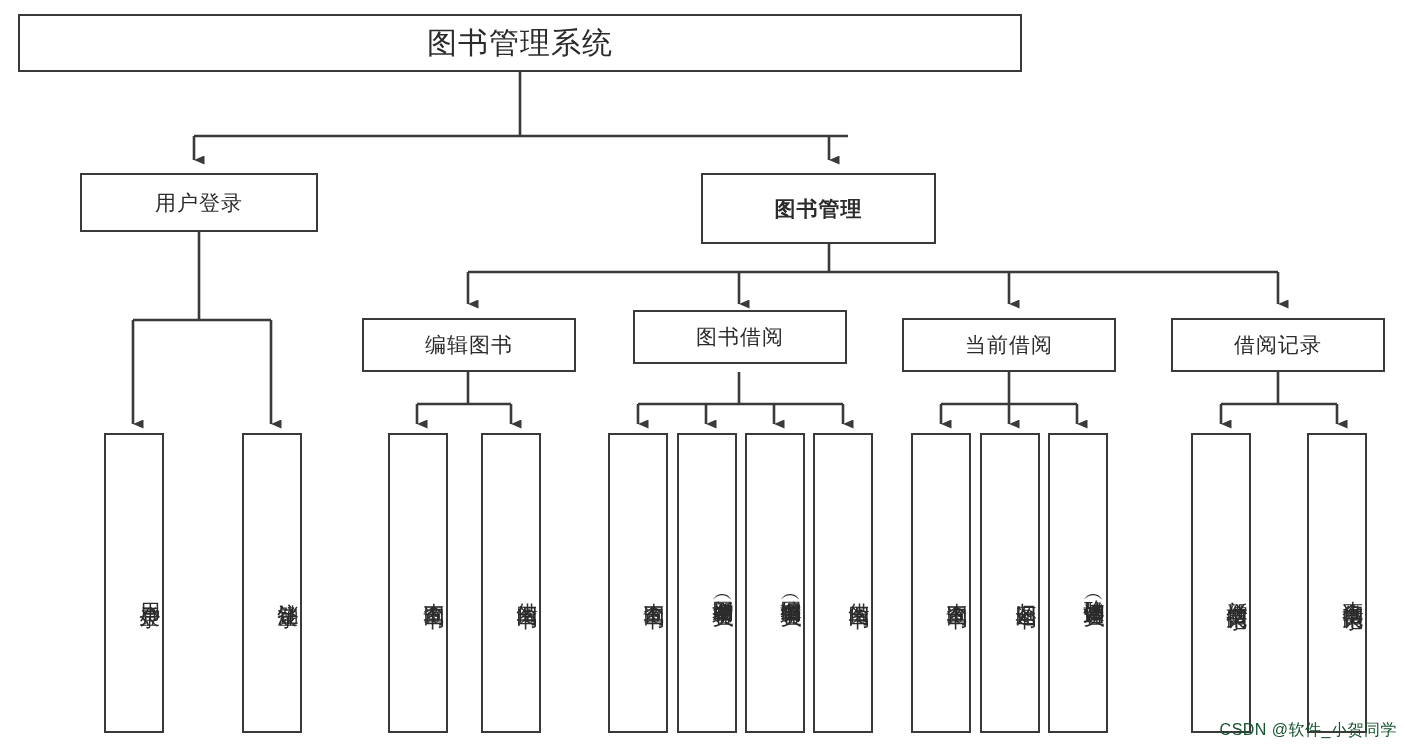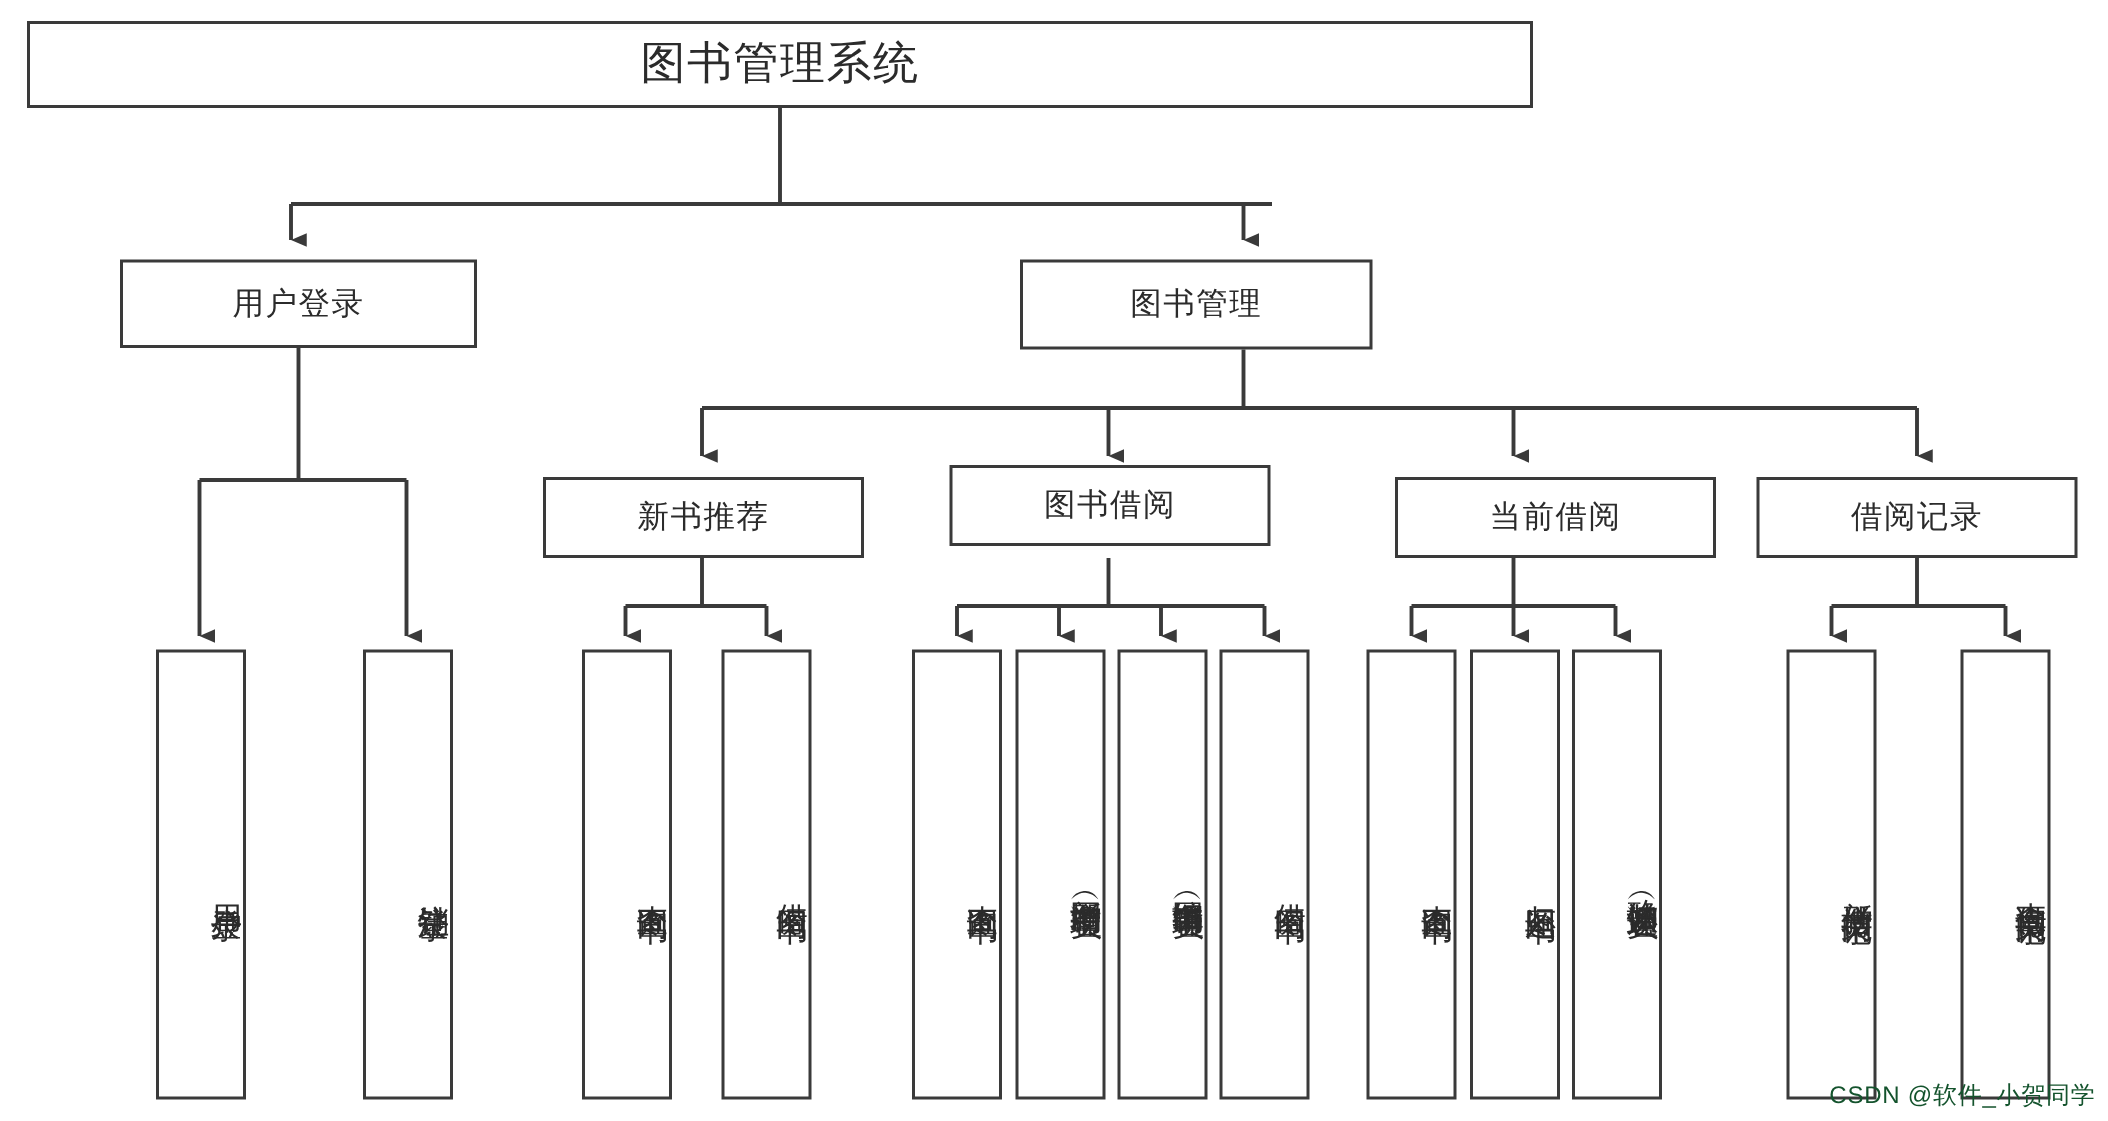--- a/index.html
+++ b/index.html
@@ -121,25 +121,25 @@
       <path d="M 1278,372 L 1278,404"></path>
       <path d="M 1221,404 L 1337,404"></path>
       <path d="M 1221,404 L 1221,424" marker-end="url(#arrowhead)"></path>
       <path d="M 1337,404 L 1337,424" marker-end="url(#arrowhead)"></path>
     </g>
   </svg>
 
   <div class="node horiz root" style="left:18px; top:14px; width:1004px; height:58px;">图书管理系统</div>
 
   <div class="node horiz" style="left:80px; top:173px; width:238px; height:59px;">用户登录</div>
-  <div class="node horiz" style="left:680px; top:173px; width:235px; height:60px;">图书管理</div>
+  <div class="node horiz" style="left:701px; top:173px; width:235px; height:71px;font-weight:bold;">图书管理</div>
 
-  <div class="node horiz" style="left:362px; top:318px; width:214px; height:54px;">新书推荐</div>
+  <div class="node horiz" style="left:362px; top:318px; width:214px; height:54px;">编辑图书</div>
   <div class="node horiz" style="left:633px; top:310px; width:214px; height:54px;">图书借阅</div>
-  <div class="node horiz" style="left:902px; top:318px; width:214px; height:54px;margin-left:28px;">当前借阅</div>
+  <div class="node horiz" style="left:902px; top:318px; width:214px; height:54px;">当前借阅</div>
   <div class="node horiz" style="left:1171px; top:318px; width:214px; height:54px;">借阅记录</div>
 
   <div class="node leaf" style="left:104px; top:433px; width:60px; height:300px;">用户登录</div>
   <div class="node leaf" style="left:242px; top:433px; width:60px; height:300px;">注销登录</div>
 
   <div class="node leaf" style="left:388px; top:433px; width:60px; height:300px;">查询图书</div>
   <div class="node leaf" style="left:481px; top:433px; width:60px; height:300px;">借阅图书</div>
 
   <div class="node leaf" style="left:608px; top:433px; width:60px; height:300px;">查询图书</div>
   <div class="node leaf tall-text" style="left:677px; top:433px; width:60px; height:300px;">新增图书（管理员）</div>

